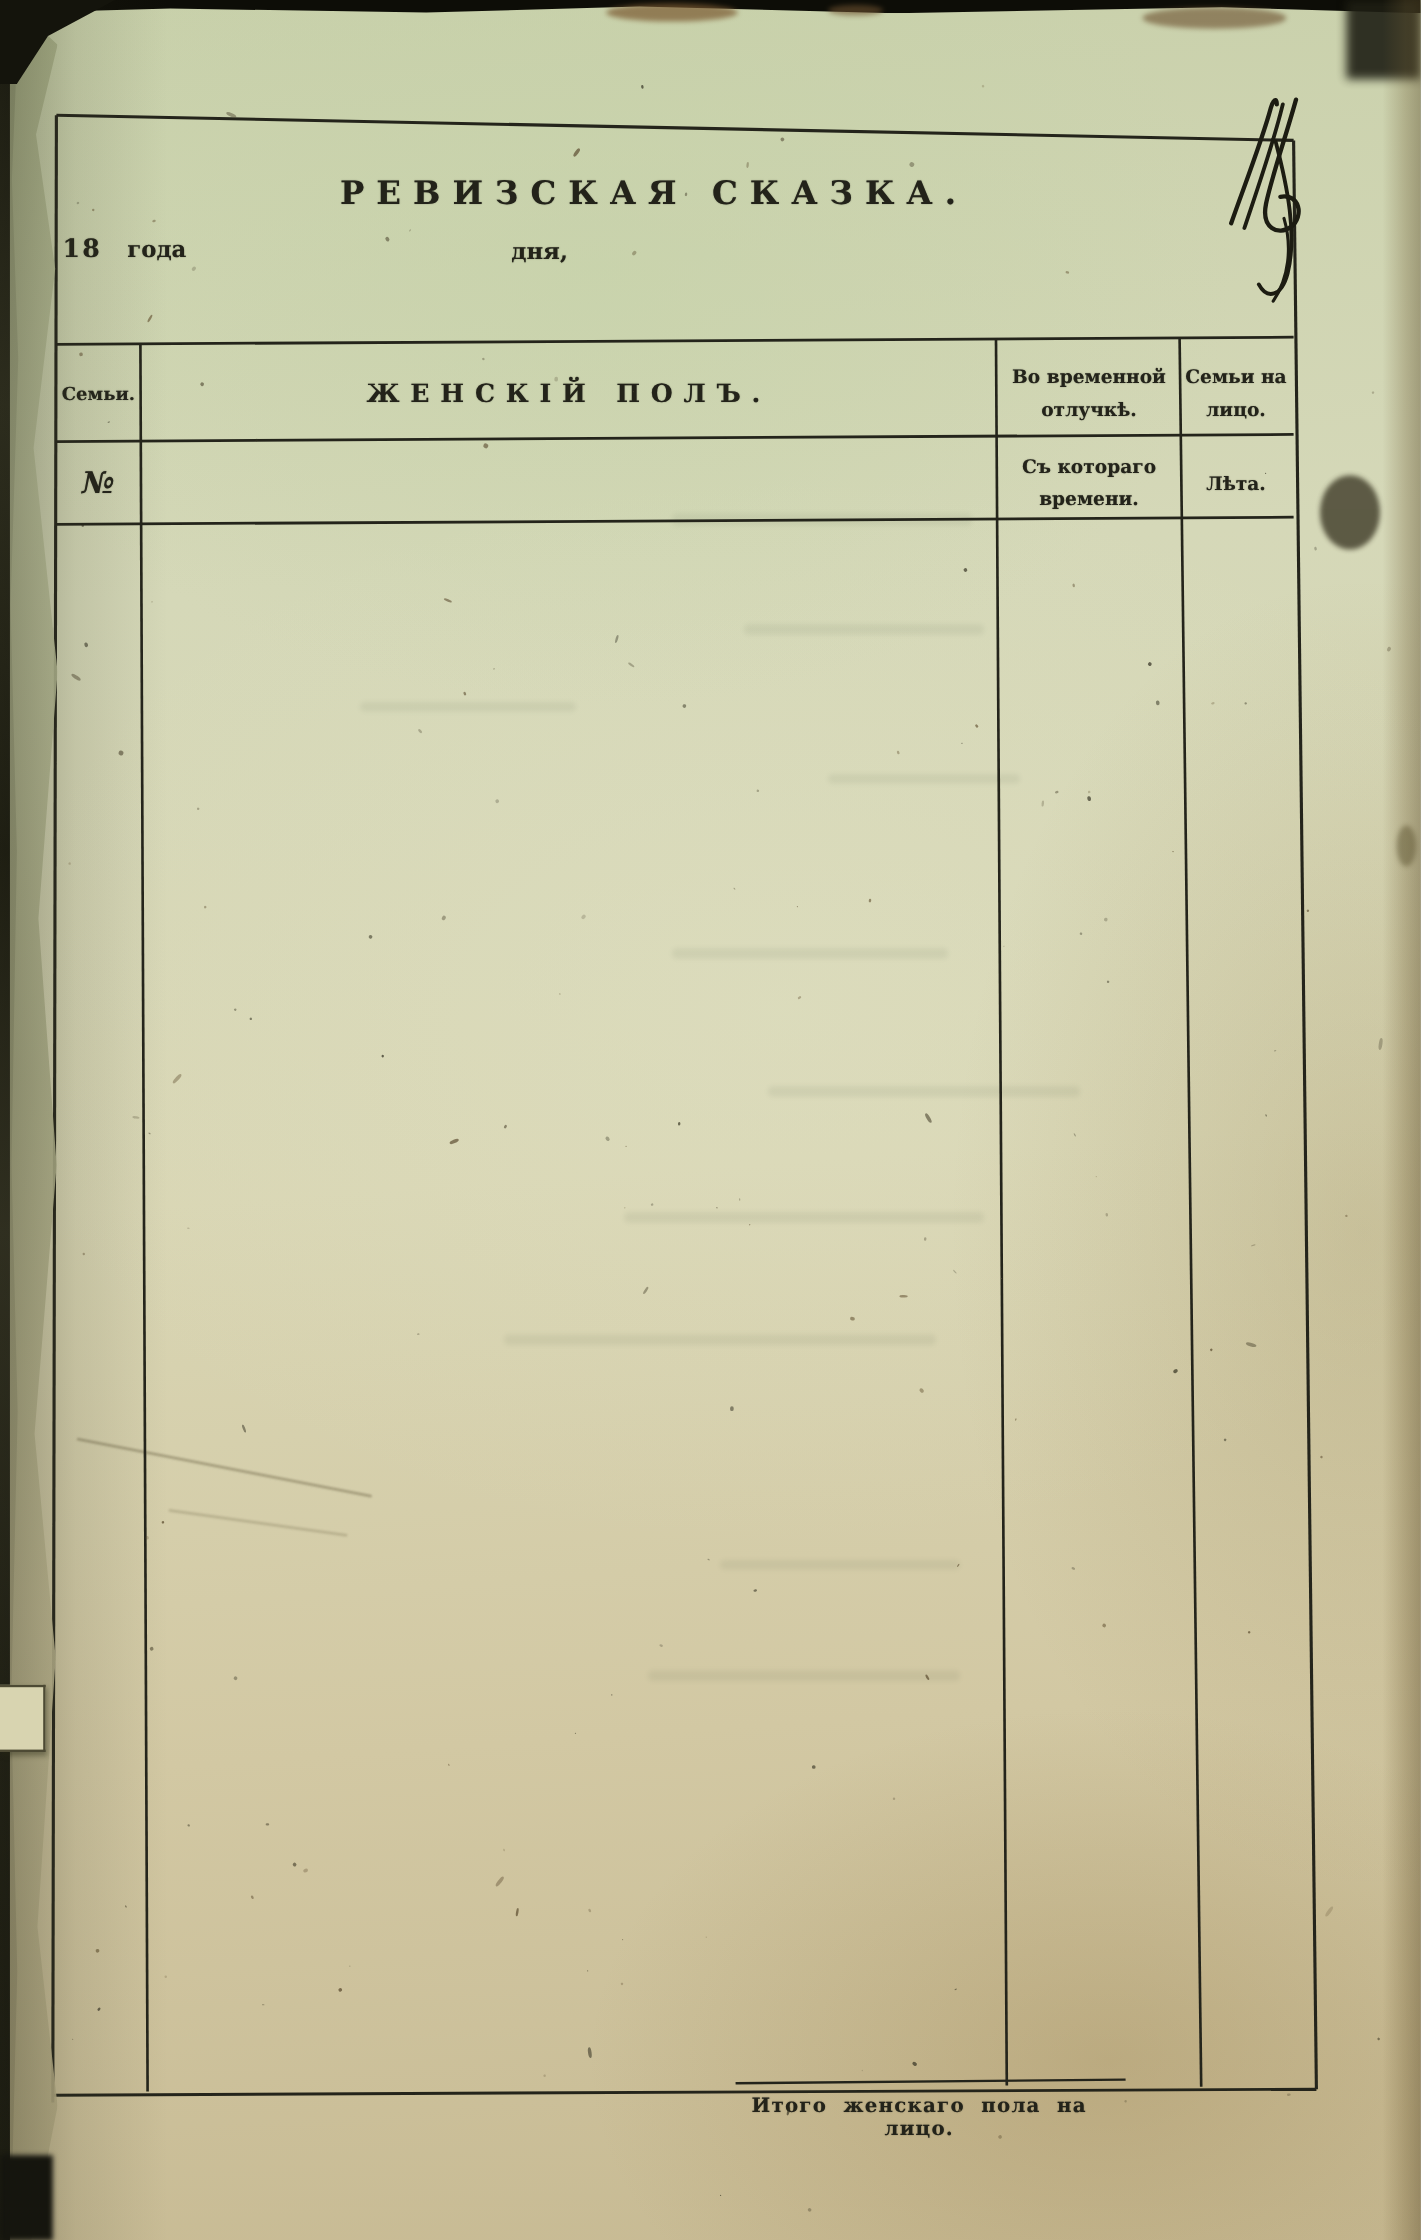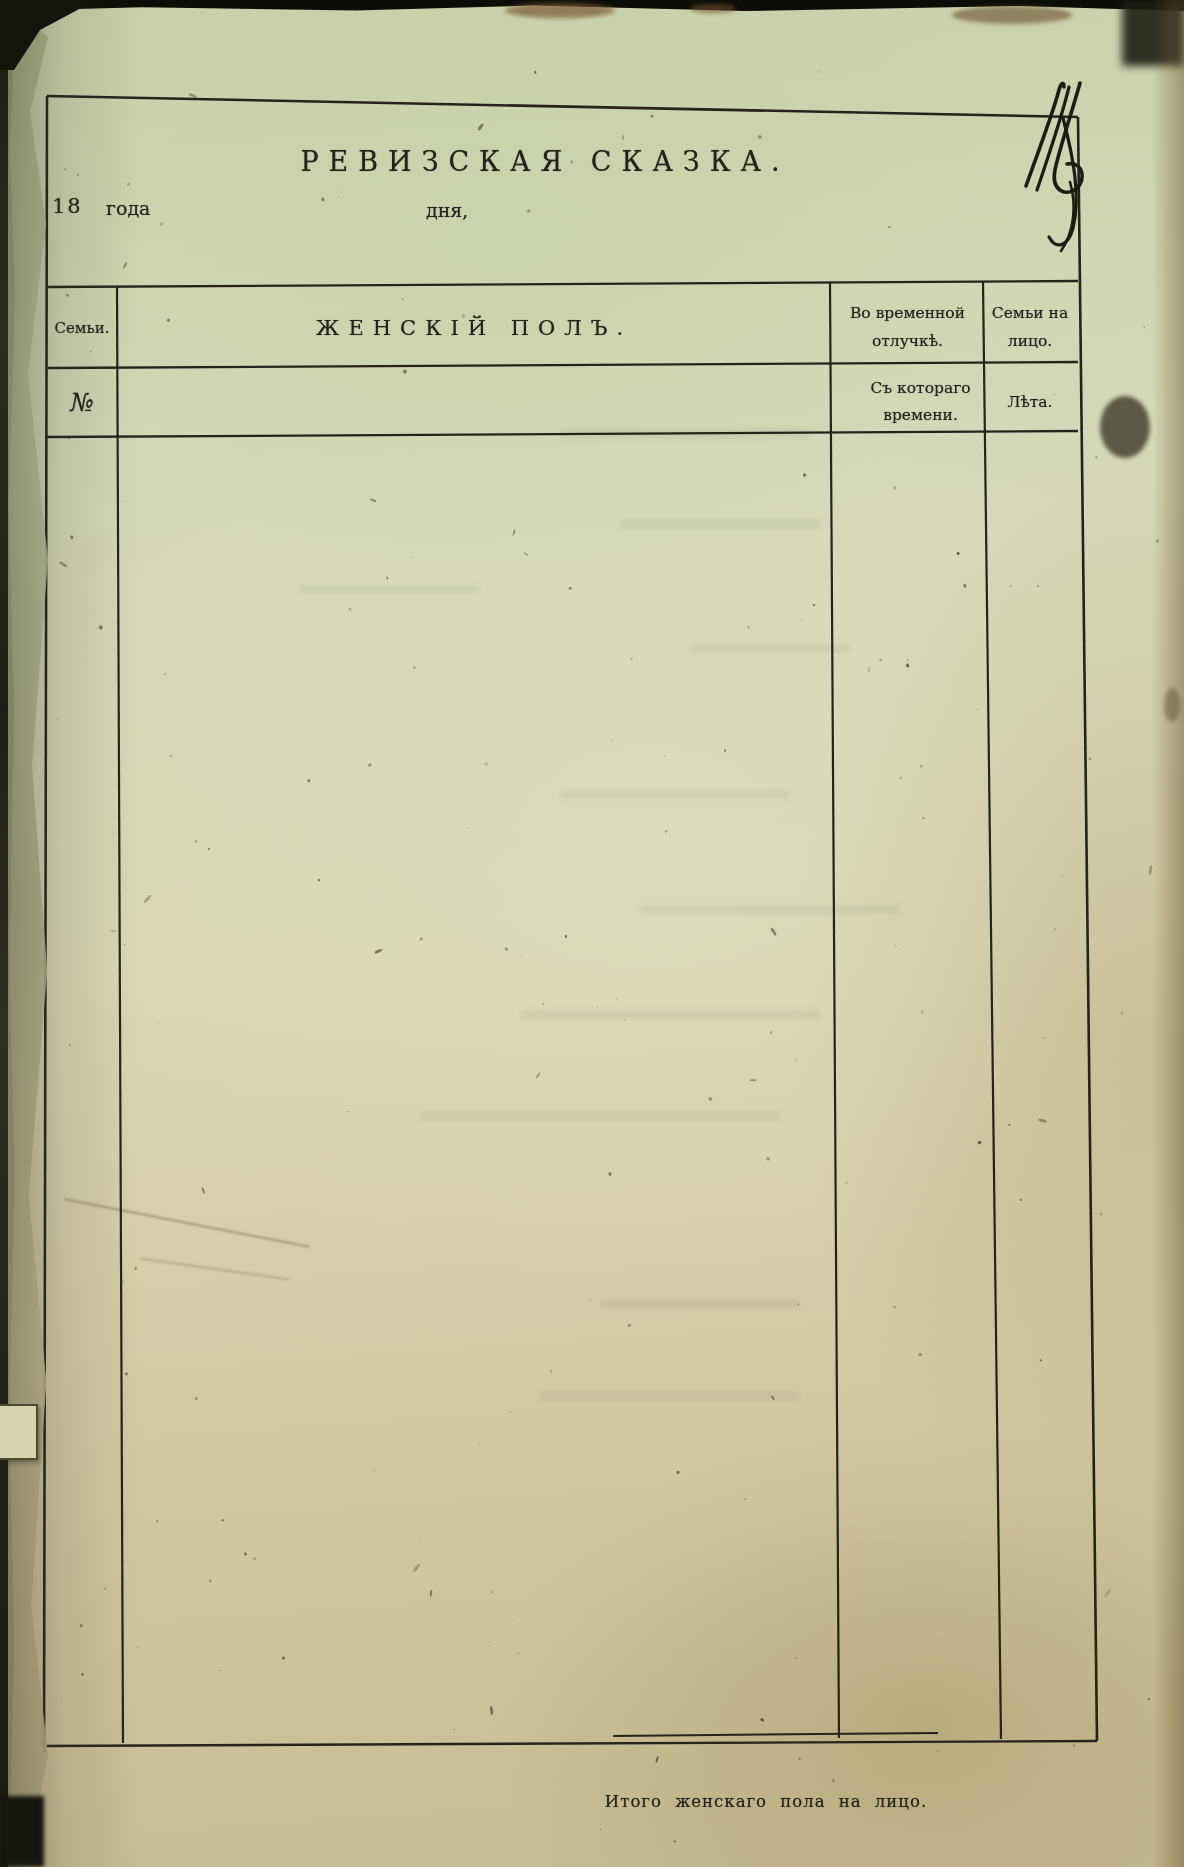--- a/index.html
+++ b/index.html
@@ -34,34 +34,34 @@
   .tab{left:0;top:1404px;width:36px;height:52px;background:#d8d4b0;border:2px solid #4d4a34;border-left:none;
     box-shadow:2px 3px 4px rgba(40,40,20,.4);}
   .corner-bl{left:0;top:1796px;width:44px;height:71px;background:#15150e;filter:blur(2px);}
   .right-edge{left:1152px;top:0;width:32px;height:1867px;
     background:linear-gradient(90deg,transparent,rgba(110,92,52,.30) 60%,rgba(90,74,40,.42));}
   .corner-tr{left:1122px;top:0;width:62px;height:66px;background:#1f1f14;filter:blur(4px);opacity:.9;}
   .stain{filter:blur(2px);border-radius:50%;}
   .crease{background:rgba(92,82,54,.45);filter:blur(1px);}
   .ghost{background:#44543c;opacity:.08;filter:blur(2px);border-radius:4px;}
   
-  .print{position:absolute;font-weight:400;text-shadow:0 0 1px rgba(35,35,25,.55);}
+  .print{position:absolute;font-weight:700;text-shadow:0 0 1px rgba(35,35,25,.55);}
   .title{left:250px;top:146px;width:590px;text-align:center;font-size:27px;letter-spacing:10px;}
   .yr18{left:52px;top:194px;font-size:21px;letter-spacing:2px;}
   .yrword{left:106px;top:197px;font-size:19px;}
   .dayword{left:426px;top:199px;font-size:19px;}
   .cell{position:absolute;display:flex;align-items:center;justify-content:center;text-align:center;}
   .c-family{left:47px;top:290px;width:70px;height:75px;font-size:15px;}
   .c-female{left:118px;top:290px;width:712px;height:75px;font-size:21px;letter-spacing:9px;}
   .c-absence{left:833px;top:292px;width:149px;height:72px;font-size:15.5px;line-height:1.8;}
   .c-present{left:984px;top:292px;width:92px;height:72px;font-size:15.5px;line-height:1.8;}
   .c-num{left:47px;top:371px;width:70px;height:62px;font-size:25px;font-style:italic;}
-  .c-absence2{left:833px;top:372px;width:149px;height:60px;font-size:15.5px;line-height:1.75;margin-left:13px;}
+  .c-absence2{left:833px;top:372px;width:149px;height:60px;font-size:15.5px;line-height:1.75;}
   .c-present2{left:984px;top:372px;width:92px;height:60px;font-size:15.5px;}
-  .footer-total{left:598px;top:1745px;width:336px;text-align:center;font-size:16.5px;letter-spacing:1px;word-spacing:7px;margin-top:47px;}
+  .footer-total{left:598px;top:1745px;width:336px;text-align:center;font-size:16.5px;letter-spacing:1px;word-spacing:7px;}
   svg.grid,svg.ink{position:absolute;left:0;top:0;}
   svg .ln{stroke:#24241b;fill:none;}
   svg .ink-s{stroke:#1c1c12;fill:none;stroke-linecap:round;}
   #speckles span{position:absolute;border-radius:50%;}
 </style>
 </head>
 <body>
 
 <div id="page">
 

